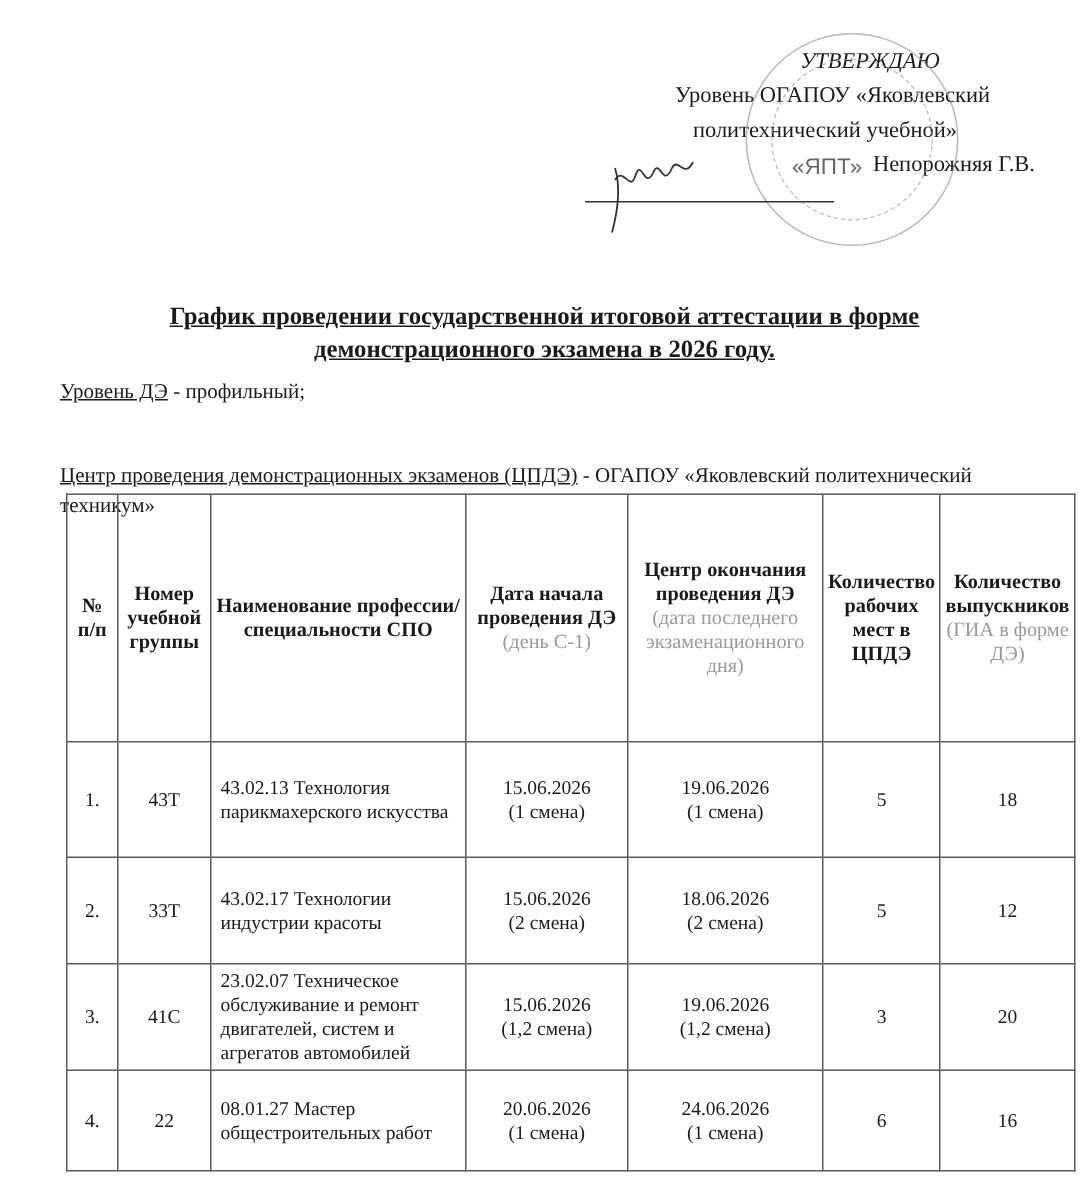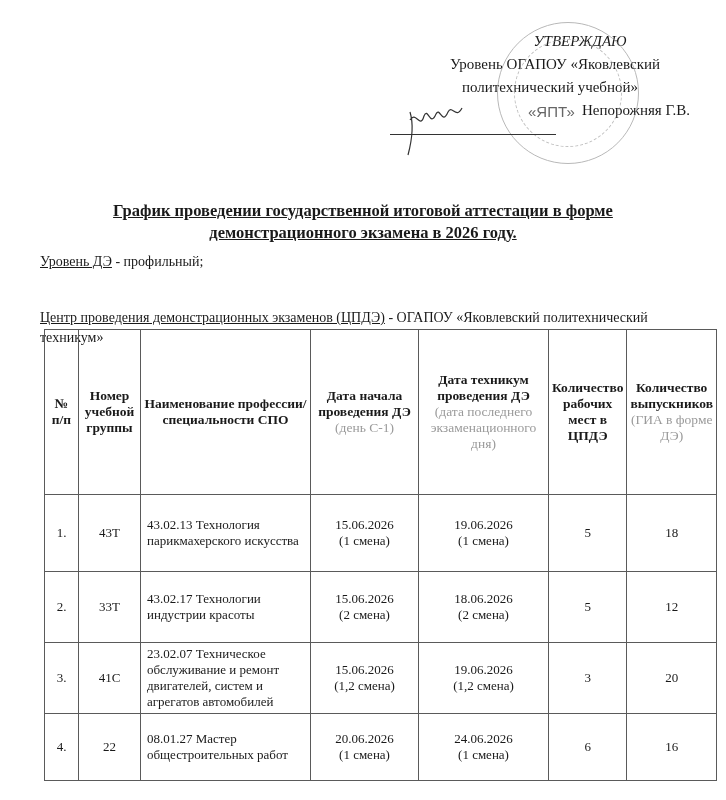--- a/index.html
+++ b/index.html
@@ -104,21 +104,21 @@
   <thead>
     <tr>
       <th>№ п/п</th>
       <th>Номер учебной группы</th>
       <th>Наименование профессии/ специальности СПО</th>
       <th>
         <div>Дата начала проведения ДЭ</div>
         <div class="muted">(день С-1)</div>
       </th>
       <th>
-        <div>Дата техникум проведения ДЭ</div>
+        <div>Центр окончания проведения ДЭ</div>
         <div class="muted">(дата последнего экзаменационного дня)</div>
       </th>
       <th>Количество рабочих мест в ЦПДЭ</th>
       <th>
         <div>Количество выпускников</div>
         <div class="muted">(ГИА в форме ДЭ)</div>
       </th>
     </tr>
   </thead>
   <tbody>

